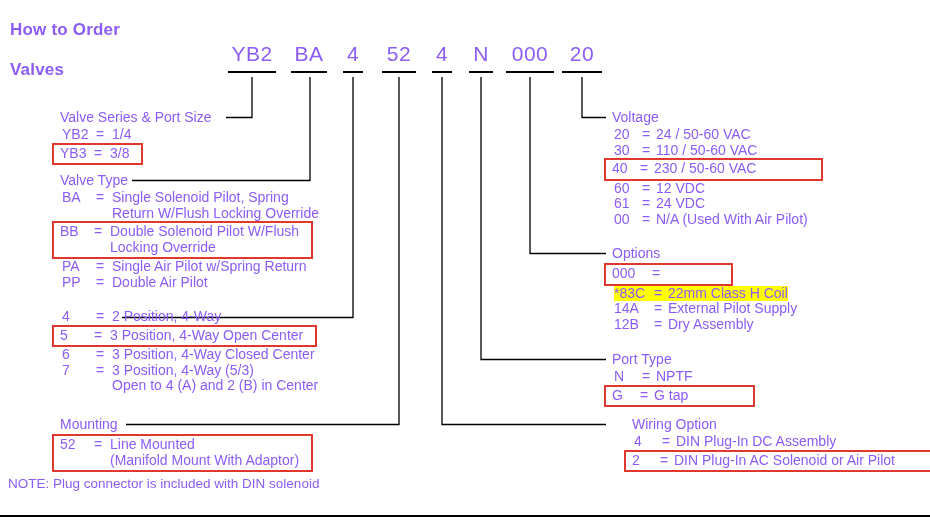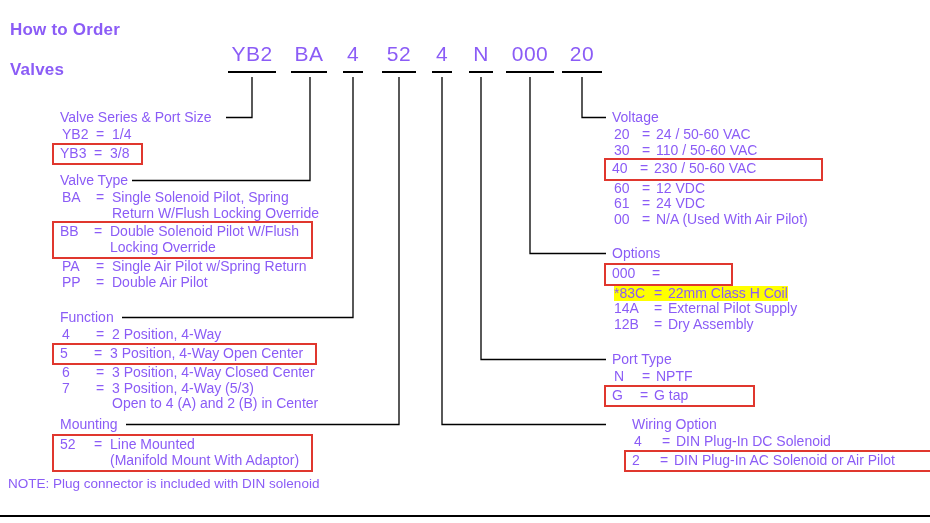--- a/index.html
+++ b/index.html
@@ -116,21 +116,20 @@
     <div class="item">
       <div class="row">
         <span class="code">PP</span>
         <span class="eq">=</span>
         <span class="desc">Double Air Pilot</span>
       </div>
     </div>
   </div>
 
   <div class="section left" style="left:60px;top:309px">
-    <div class="sec-title">Function</div>
     <div class="item">
       <div class="row">
         <span class="code">4</span>
         <span class="eq">=</span>
         <span class="desc">2 Position, 4-Way</span>
       </div>
     </div>
     <div class="item boxed">
       <div class="row">
         <span class="code">5</span>
@@ -261,21 +260,21 @@
       </div>
     </div>
   </div>
 
   <div class="section right" style="left:632px;top:416px">
     <div class="sec-title">Wiring Option</div>
     <div class="item">
       <div class="row">
         <span class="code">4</span>
         <span class="eq">=</span>
-        <span class="desc">DIN Plug-In DC Solenoid</span>
+        <span class="desc">DIN Plug-In DC Assembly</span>
       </div>
     </div>
     <div class="item boxed boxed-wide">
       <div class="row">
         <span class="code">2</span>
         <span class="eq">=</span>
         <span class="desc">DIN Plug-In AC Solenoid or Air Pilot</span>
       </div>
     </div>
   </div>

